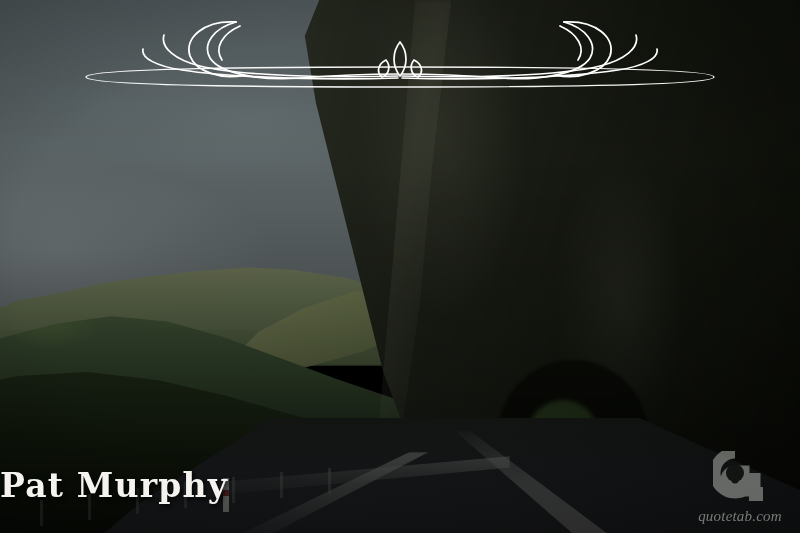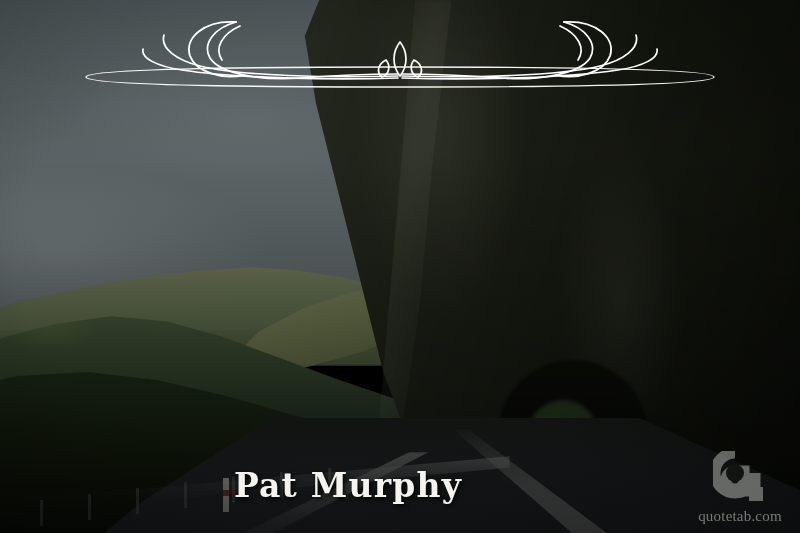--- a/index.html
+++ b/index.html
@@ -165,35 +165,36 @@
     line-height:48px;
     text-align:center;
     letter-spacing:.1px;
     text-shadow: 1px 2px 3px rgba(0,0,0,.72), 0 0 2px rgba(0,0,0,.5);
     word-spacing: 2px;
   }
 
   
   .author {
     position:absolute; left:0; top:466px; width:696px;
-    text-align:center;
+    text-align:left;
     color:#f4f3ef;
     font-family: "DejaVu Serif", serif;
     font-weight:700;
     font-size:33px;
     letter-spacing:1.2px;
     text-shadow: 2px 2px 4px rgba(0,0,0,.85);
   }
 
   
   .watermark {
     position:absolute; right:12px; bottom:8px;
     width:96px;
     text-align:center;
     opacity:.62;
+    font-style:italic;
   }
   .wm-logo { display:block; margin:0 auto; }
   .wm-text {
     display:block;
     margin-top:1px;
     color:#b9bcb6;
     font-family: "Liberation Serif", serif;
     font-size:15px;
     letter-spacing:.2px;
   }

